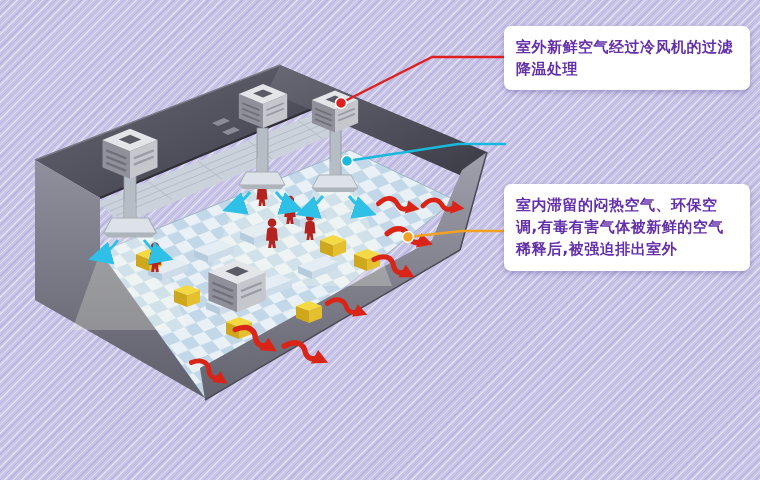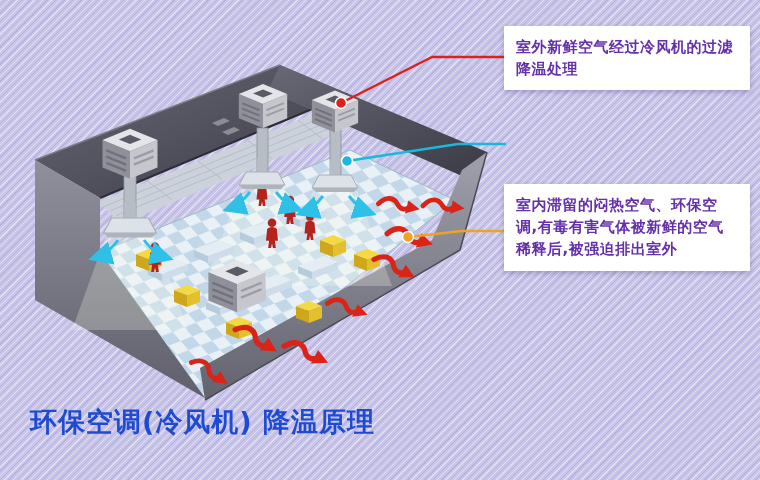--- a/index.html
+++ b/index.html
@@ -10,21 +10,21 @@
     background-image:repeating-linear-gradient(135deg,
       rgba(255,255,255,0.45) 0px, rgba(255,255,255,0.45) 1px,
       rgba(0,0,0,0) 1px, rgba(0,0,0,0) 3px,
       rgba(110,100,185,0.20) 3px, rgba(110,100,185,0.20) 4px,
       rgba(0,0,0,0) 4px, rgba(0,0,0,0) 6px);
   }
   svg.scene{position:absolute;left:0;top:0;z-index:1;}
   .callout{
     position:absolute;left:504px;width:246px;box-sizing:border-box;
     background:var(--callout-bg,#ffffff);color:var(--callout-text,#6430aa);
-    border-radius:1px;padding:10px 12px;
+    border-radius:7px;padding:10px 12px;
     font-size:15px;font-weight:bold;line-height:1.48;letter-spacing:0.5px;
     box-shadow:0 2px 5px rgba(70,60,130,0.35);z-index:2;
   }
   .c1{top:26px}.c2{top:110px}.c3{top:184px}.c4{top:290px}
   .title{
     position:absolute;left:30px;top:404px;z-index:2;
     font-size:27px;font-weight:bold;letter-spacing:1px;
     color:var(--title,#1e4bd2);
   }
 </style>
@@ -197,14 +197,13 @@
       <polyline points="408,237 462,231 505,231" stroke="#f2a123"></polyline>
     </g>
     <circle cx="341" cy="103" r="5.5" stroke="#ffffff" stroke-width="1.5" fill="#e01f1f"></circle>
     <circle cx="347" cy="161" r="5.5" stroke="#ffffff" stroke-width="1.5" fill="#19b9dd"></circle>
     <circle cx="408" cy="237" r="5.5" stroke="#ffffff" stroke-width="1.5" fill="#f2a123"></circle>
   </svg>
 
   <div class="callout c1">室外新鲜空气经过冷风机的过滤降温处理</div>
   <div class="callout c3">室内滞留的闷热空气、环保空调,有毒有害气体被新鲜的空气稀释后,被强迫排出室外</div>
 
-  <div class="title">环保空调(冷风机) 降温原理</div>
 </div>
 
 </body></html>

